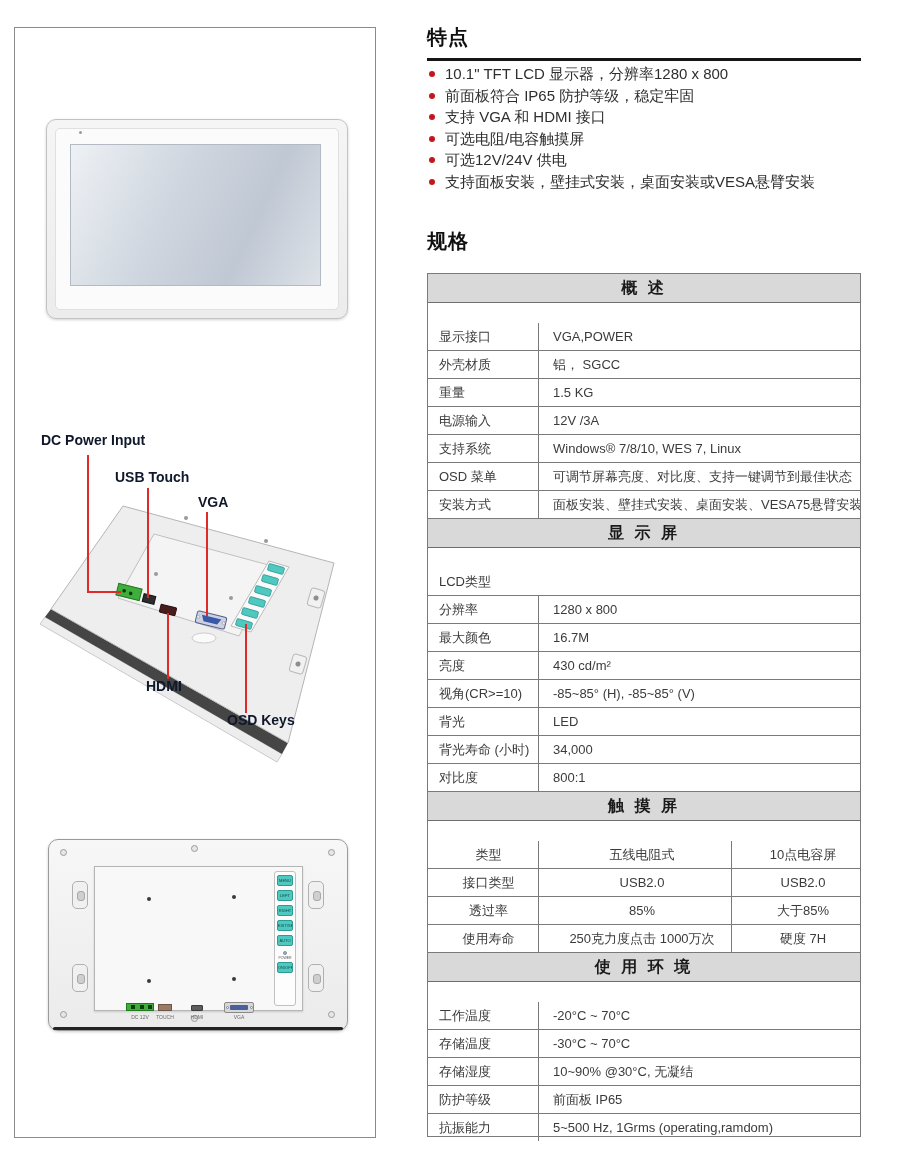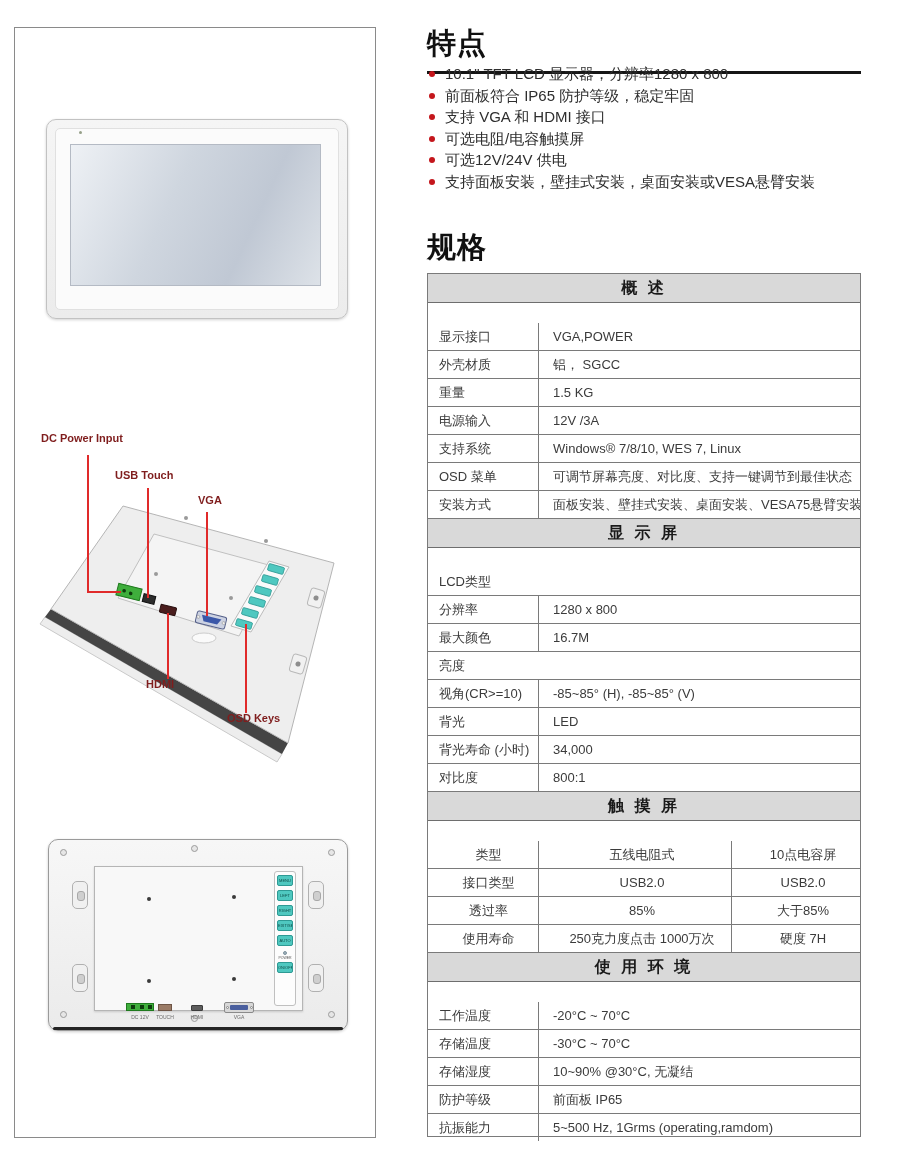--- a/index.html
+++ b/index.html
@@ -19,21 +19,21 @@
     border:1px solid #c2c2c2;border-radius:10px;box-shadow:0 1px 3px rgba(0,0,0,.18);}
   .fv-bezel{left:9px;top:9px;right:9px;bottom:9px;background:#fbfbfb;border:1px solid #e0e0e0;border-radius:5px;}
   .fv-screen{left:24px;top:25px;right:27px;bottom:33px;border:1px solid #b4bac4;
     background:linear-gradient(115deg,#eef1f5 0%,#cfd6df 40%,#c0c8d4 70%,#dde2e8 100%);}
   .fv-led{left:33px;top:12px;width:3px;height:3px;border-radius:50%;background:#96a089;}
 
   
   .rear-iso{left:21px;top:418px;width:330px;height:340px;}
 
   
-  .callout{font-size:11px;font-weight:bold;color:#7f1d1d;white-space:nowrap;}
+  .callout{font-size:14px;font-weight:bold;color:#0f172a;white-space:nowrap;}
   .rline{background:var(--line);}
   #dc-label{left:26px;top:404px;}  #dc-line-v{left:72px;top:427px;width:2px;height:138px;} #dc-line-h{left:72px;top:563px;width:34px;height:2px;}
   #usb-label{left:80px;top:441px;margin-left:20px;} #usb-line{left:132px;top:460px;width:2px;height:110px;}
   #vga-label{left:183px;top:466px;} #vga-line{left:191px;top:484px;width:2px;height:104px;}
   #hdmi-label{left:131px;top:650px;} #hdmi-line{left:152px;top:585px;width:2px;height:66px;}
   #osd-label{left:212px;top:684px;} #osd-line{left:230px;top:596px;width:2px;height:89px;}
 
   
   .rear-flat{left:33px;top:811px;width:300px;height:192px;}
   .rf-outer{left:0;top:0;right:0;bottom:0;border:1px solid #9a9a9a;border-radius:10px;
@@ -52,21 +52,21 @@
   .port-label{font-size:5px;color:#6a6a6a;text-align:center;white-space:nowrap;}
   .dc-port{left:78px;top:164px;width:28px;height:8px;background:#3fae3c;border:1px solid #1f7a1e;box-sizing:border-box;}
   .dc-port i{position:absolute;top:1px;width:4px;height:4px;background:#0e3c0d;}
   .touch-port{left:110px;top:165px;width:14px;height:7px;background:#9a7b66;border:1px solid #6e5546;box-sizing:border-box;}
   .hdmi-port2{left:143px;top:166px;width:12px;height:6px;background:#5d5d5d;border:1px solid #3c3c3c;box-sizing:border-box;border-radius:1px;}
   .vga-port2{left:176px;top:163px;width:30px;height:11px;background:#d8d8d8;border:1px solid #8a8a8a;border-radius:2px;box-sizing:border-box;}
   .vga-port2 i{position:absolute;left:5px;top:2px;width:18px;height:5px;background:#4a5f9e;border-radius:1px;}
   .vga-port2 u{position:absolute;top:3px;width:3px;height:3px;border-radius:50%;background:#f2f2f2;border:1px solid #888;box-sizing:border-box;}
 
   
-  .sec-title{left:427px;width:434px;font-size:29px;font-weight:bold;color:#101010;letter-spacing:1px;}
+  .sec-title{left:427px;width:434px;font-size:20px;font-weight:bold;color:#101010;letter-spacing:1px;}
   #features-title{top:24px;padding-bottom:7px;border-bottom:3px solid #151515;}
   #specs-title{top:228px;}
   #features-list{left:427px;top:65px;width:434px;}
   .feat{display:flex;align-items:flex-start;margin-bottom:4px;font-size:15px;line-height:17.5px;color:#2e2e2e;}
   .feat .dot{flex:0 0 auto;width:6px;height:6px;border-radius:50%;background:var(--bullet);margin:6px 10px 0 2px;}
 
   #specs-table{left:427px;top:273px;width:434px;height:864px;border:1px solid var(--tborder);box-sizing:border-box;background:#fff;}
   .sec-header{height:28px;line-height:28px;background:var(--hdr-bg);text-align:center;
     font-size:16px;font-weight:bold;color:#1a1a1a;letter-spacing:3px;
     border-top:1px solid var(--tborder);border-bottom:1px solid #6e6e6e;}
@@ -277,20 +277,21 @@
     <div class="srow">
       <div class="cell lab">分辨率</div>
       <div class="cell val">1280 x 800</div>
     </div>
     <div class="srow">
       <div class="cell lab">最大颜色</div>
       <div class="cell val">16.7M</div>
     </div>
     <div class="srow">
       <div class="cell lab">亮度</div>
+      <div class="cell val">430 cd/m²</div>
     </div>
     <div class="srow">
       <div class="cell lab">视角(CR&gt;=10)</div>
       <div class="cell val">-85~85° (H), -85~85° (V)</div>
     </div>
     <div class="srow">
       <div class="cell lab">背光</div>
       <div class="cell val">LED</div>
     </div>
     <div class="srow">

